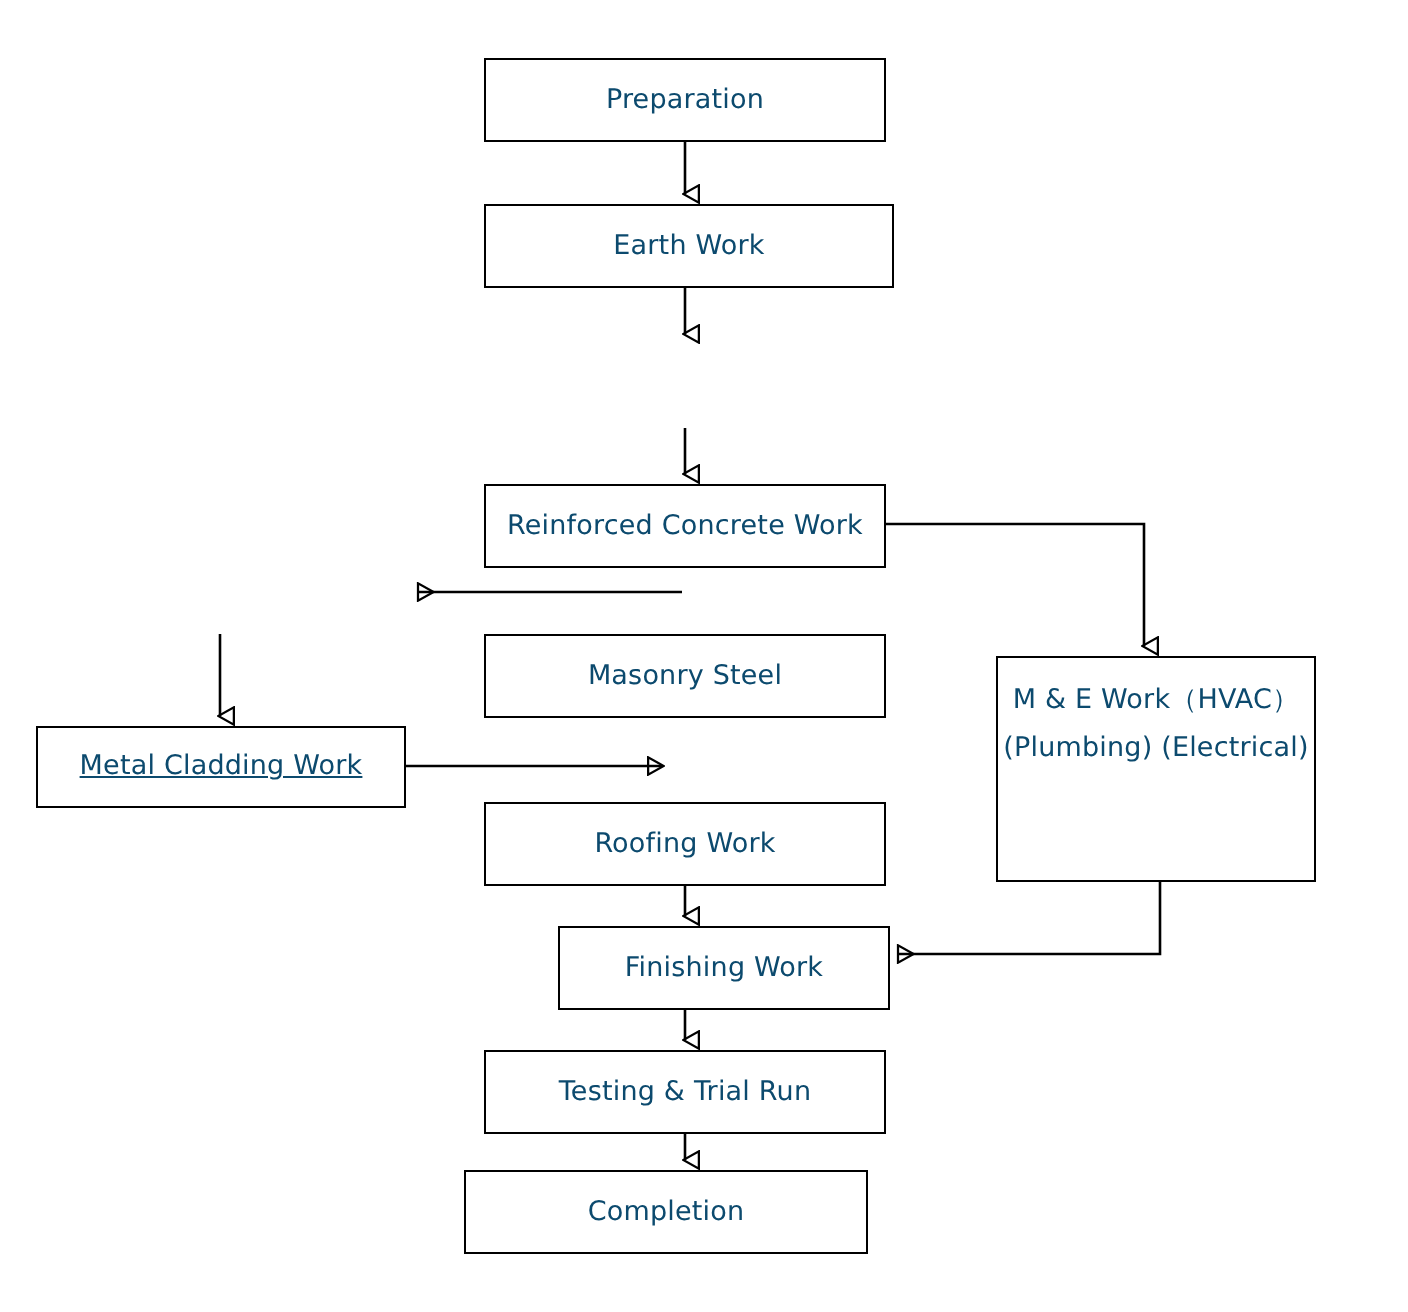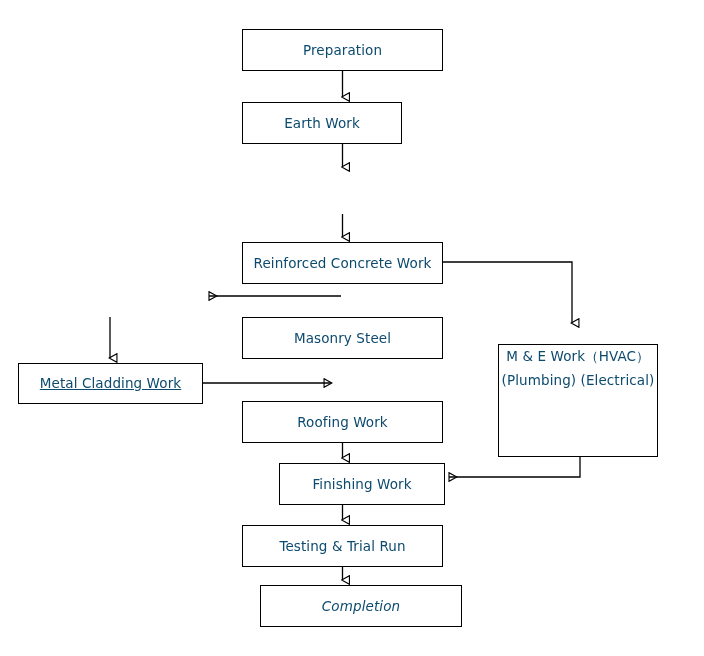--- a/index.html
+++ b/index.html
@@ -31,21 +31,21 @@
   }
   .node .label {
     display: block;
     width: 100%;
   }
   .node.multiline {
     display: flex;
     flex-direction: column;
     align-items: center;
     justify-content: flex-start;
-    margin-top: 16px;
+    padding-top: 10px;
   }
   .node.multiline .label {
     line-height: 1.75;
   }
   svg.wires {
     position: absolute;
     left: 0;
     top: 0;
     width: 704px;
     height: 656px;
@@ -100,21 +100,21 @@
 
     <line x1="342.5" y1="505" x2="342.5" y2="520" marker-end="url(#tri-down)"></line>
 
     <line x1="342.5" y1="567" x2="342.5" y2="580" marker-end="url(#tri-down)"></line>
   </svg>
 
   <div class="node" style="left:242px; top:29px; width:201px; height:42px;">
     <span class="label">Preparation</span>
   </div>
 
-  <div class="node" style="left:242px; top:102px; width:160px; height:42px;text-align:center;">
+  <div class="node" style="left:242px; top:102px; width:205px; height:42px;text-align:center;">
     <span class="label">Earth Work</span>
   </div>
 
 
   <div class="node" style="left:242px; top:242px; width:201px; height:42px;">
     <span class="label">Reinforced Concrete Work</span>
   </div>
 
 
   <div class="node" style="left:242px; top:317px; width:201px; height:42px;">
@@ -135,17 +135,17 @@
   </div>
 
   <div class="node" style="left:242px; top:463px; width:166px; height:42px;margin-left:37px;">
     <span class="label">Finishing Work</span>
   </div>
 
   <div class="node" style="left:242px; top:525px; width:201px; height:42px;">
     <span class="label">Testing &amp; Trial Run</span>
   </div>
 
-  <div class="node" style="left:260px; top:585px; width:202px; height:42px;font-style:italic;">
+  <div class="node" style="left:232px; top:585px; width:202px; height:42px;">
     <span class="label">Completion</span>
   </div>
 
 </div>
 
 </body></html>

